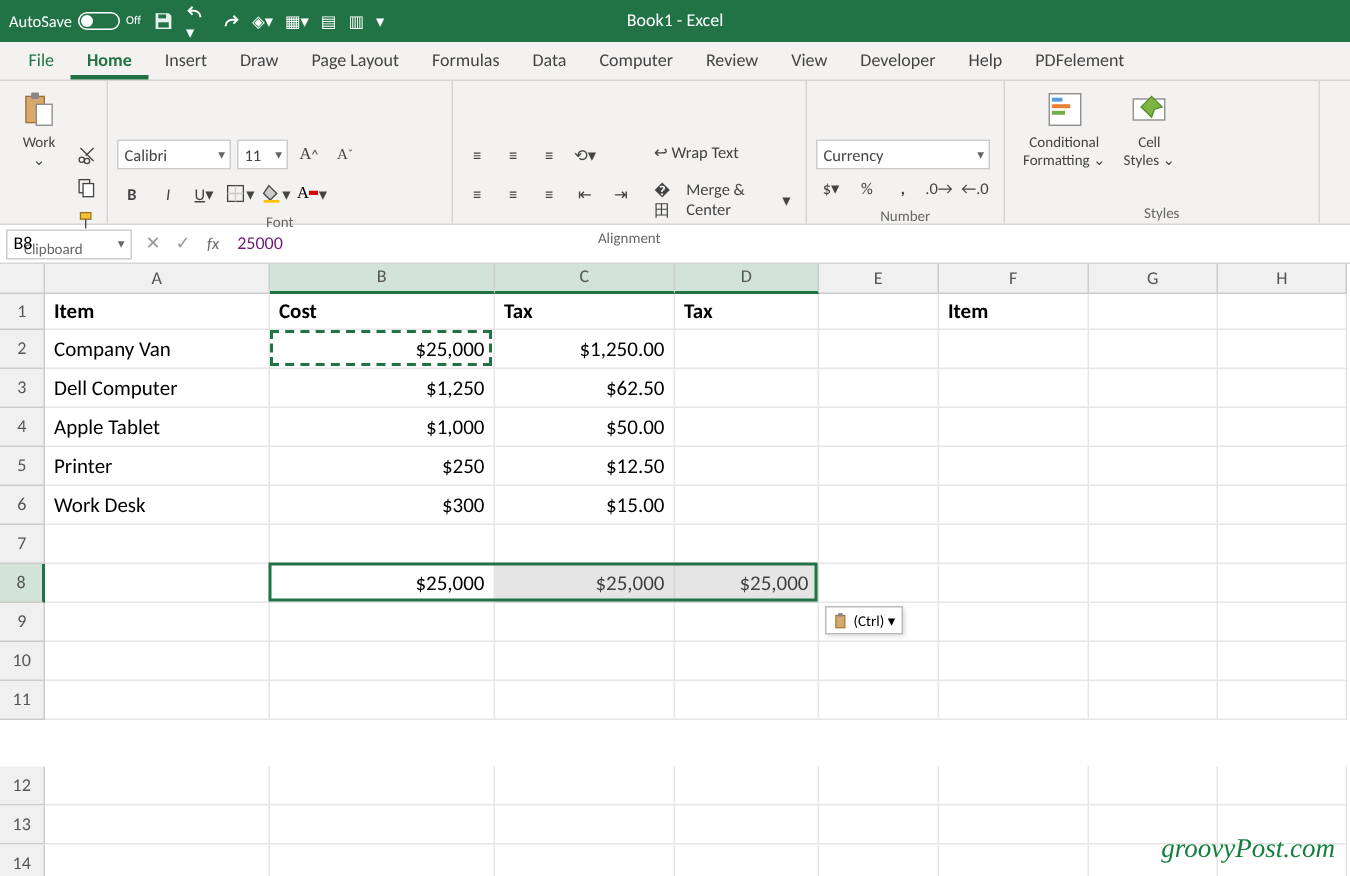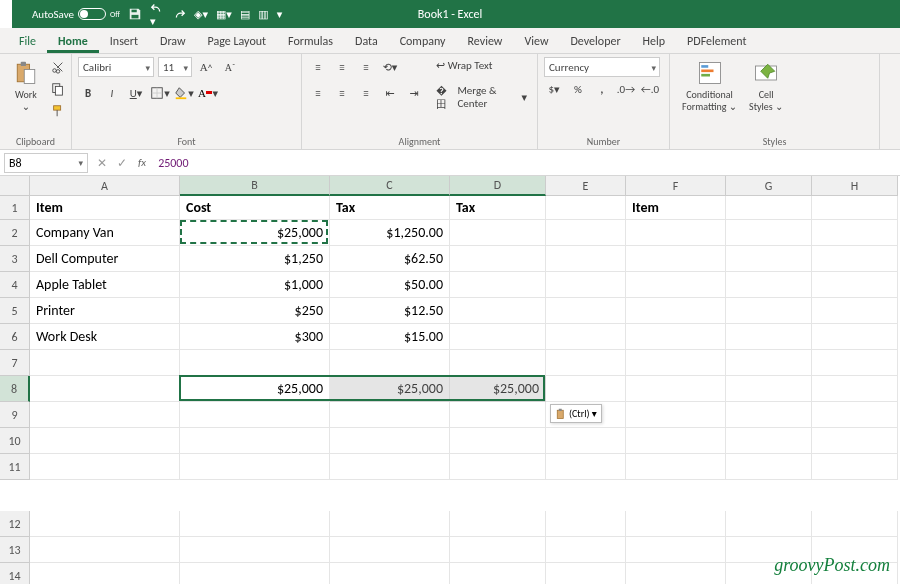--- a/index.html
+++ b/index.html
@@ -1,40 +1,40 @@
 <!DOCTYPE html>
 <html><head>
 <meta charset="utf-8">
 <style>
 * { box-sizing: border-box; margin: 0; padding: 0; font-family: "Segoe UI", Calibri, Arial, sans-serif; }
 body { width: 900px; height: 584px; background: #fff; overflow: hidden; position: relative; }
 
 
-.titlebar { height: 28px; background: #217346; color: #fff; display: flex; align-items: center; font-size: 11px; padding: 0 20px; margin-left: 12px; }
+.titlebar { height: 28px; background: #217346; color: #fff; display: flex; align-items: center; font-size: 11px; padding: 0 6px; }
 .titlebar .qat { display: flex; align-items: center; gap: 8px; }
 .titlebar .tg { display: flex; align-items: center; gap: 4px; }
 .titlebar .autosave { display: flex; align-items: center; gap: 4px; }
 .toggle { width: 28px; height: 12px; border: 1px solid #fff; border-radius: 7px; display: flex; align-items: center; justify-content: flex-start; padding: 1px; }
 .toggle .knob { width: 8px; height: 8px; border-radius: 50%; background: #fff; }
 .titlebar svg { display: block; }
 .titlebar .title { position: absolute; left: 50%; transform: translateX(-50%); font-size: 12px; }
 
 
 .tabs { height: 26px; background: #f3f2f1; display: flex; align-items: flex-end; padding: 0 8px; font-size: 12px; color: #444; border-bottom: 1px solid #d6d6d6; }
 .tabs .tab { padding: 5px 11px; cursor: pointer; }
 .tabs .tab.file { color: #217346; font-weight: 400; }
 .tabs .tab.active { color: #217346; font-weight: 600; border-bottom: 3px solid #217346; padding-bottom: 2px; }
 
 
 .ribbon { height: 96px; background: #f3f2f1; border-bottom: 1px solid #d6d6d6; display: flex; font-size: 11px; color: #444; }
 .group { border-right: 1px solid #d6d6d6; padding: 3px 6px 1px; display: flex; flex-direction: column; justify-content: space-between; }
 .group .label { text-align: center; font-size: 10px; color: #666; padding-top: 2px; }
 .group .body { flex: 1; display: flex; align-items: flex-start; }
 .btn { padding: 2px 4px; cursor: pointer; display: flex; align-items: center; }
-.vsplit { display: flex; flex-direction: column; gap: 2px; }
+.vsplit { display: flex; flex-direction: column; gap: 2px; margin-top: 36px; }
 .font-row1 { display: flex; align-items: center; gap: 4px; }
 .font-name { width: 76px; height: 20px; border: 1px solid #ccc; background: #fff; font-size: 11px; padding: 0 4px; }
 .font-size { width: 34px; height: 20px; border: 1px solid #ccc; background: #fff; font-size: 11px; padding: 0 3px; }
 .icon-btn { width: 20px; height: 20px; display: flex; align-items: center; justify-content: center; cursor: pointer; }
 .row { display: flex; gap: 4px; align-items: center; }
 .combo { height: 20px; border: 1px solid #ccc; background: #fff; font-size: 11px; padding: 0 16px 0 4px; position: relative; display: flex; align-items: center; }
 .combo::after { content: "▾"; position: absolute; right: 3px; font-size: 9px; color: #666; }
 .bigbtn { display: flex; flex-direction: column; align-items: center; padding: 2px 6px; cursor: pointer; font-size: 10px; line-height: 1.15; text-align: center; }
 .bigbtn .ic { width: 28px; height: 28px; margin-bottom: 2px; }
 
@@ -105,21 +105,21 @@
 </div>
 
 <div class="tabs" id="tabs">
     <div class="tab file">File</div>
     <div class="tab active">Home</div>
     <div class="tab">Insert</div>
     <div class="tab">Draw</div>
     <div class="tab">Page Layout</div>
     <div class="tab">Formulas</div>
     <div class="tab">Data</div>
-    <div class="tab">Company</div>
+    <div class="tab">Computer</div>
     <div class="tab">Review</div>
     <div class="tab">View</div>
     <div class="tab">Developer</div>
     <div class="tab">Help</div>
     <div class="tab">PDFelement</div>
   </div>
 
 <div class="ribbon">
   <div class="group" style="width:72px">
     <div class="body">

